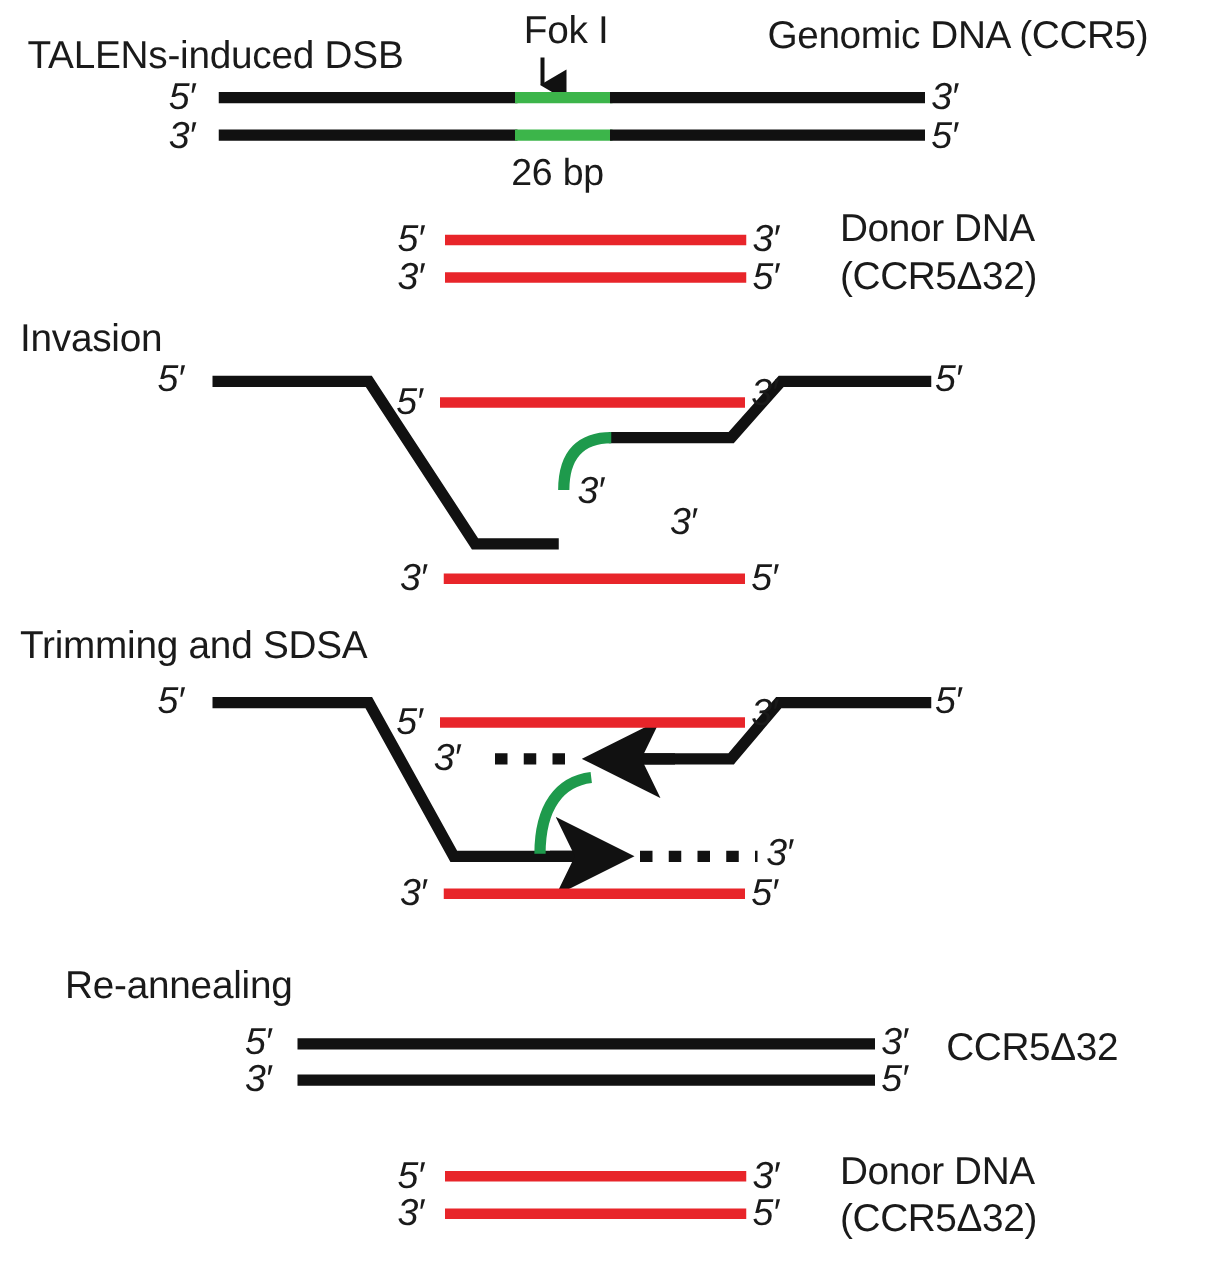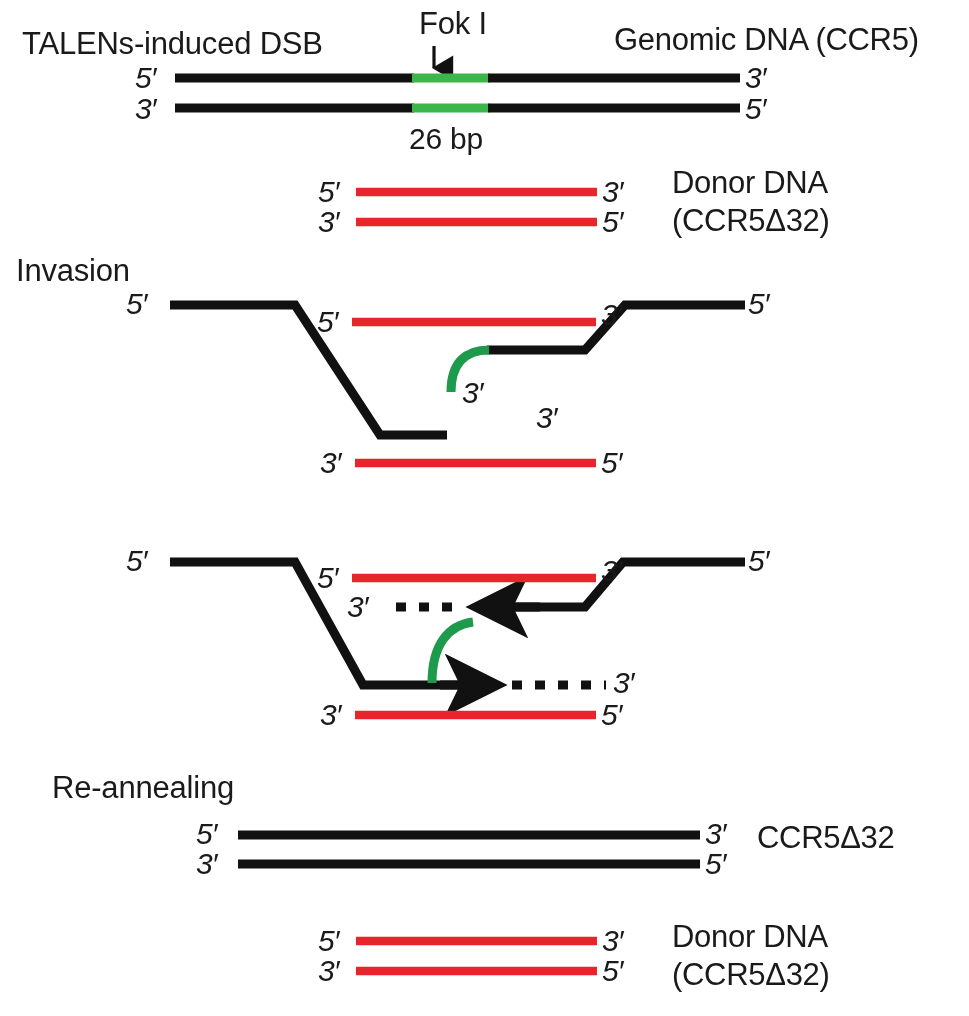--- a/index.html
+++ b/index.html
@@ -93,21 +93,21 @@
     </g>
 
     <g>
       <line x1="356" y1="941" x2="597" y2="941" stroke="#E8252A" stroke-width="8.5"></line>
       <line x1="356" y1="971" x2="597" y2="971" stroke="#E8252A" stroke-width="8.5"></line>
     </g>
   </svg>
 
   <div class="lbl step-title" style="left:10px;top:28px;margin-left:12px;">TALENs-induced DSB</div>
   <div class="lbl panel-title" style="left:419px;top:8px;">Fok I</div>
-  <div class="lbl side-lbl" style="left:614px;top:24px;text-align:center;">Genomic DNA (CCR5)</div>
+  <div class="lbl side-lbl" style="left:614px;top:12px;text-align:center;">Genomic DNA (CCR5)</div>
   <div class="lbl end-lbl" style="left:135px;top:63px;">5′</div>
   <div class="lbl end-lbl" style="left:745px;top:63px;">3′</div>
   <div class="lbl end-lbl" style="left:135px;top:94px;">3′</div>
   <div class="lbl end-lbl" style="left:745px;top:94px;">5′</div>
   <div class="lbl bp-lbl" style="left:409px;top:124px;">26 bp</div>
 
   <div class="lbl end-lbl" style="left:318px;top:177px;">5′</div>
   <div class="lbl end-lbl" style="left:602px;top:177px;">3′</div>
   <div class="lbl end-lbl" style="left:318px;top:207px;">3′</div>
   <div class="lbl end-lbl" style="left:602px;top:207px;">5′</div>
@@ -117,20 +117,21 @@
   <div class="lbl step-title" style="left:16px;top:255px;">Invasion</div>
   <div class="lbl end-lbl" style="left:126px;top:289px;">5′</div>
   <div class="lbl end-lbl" style="left:748px;top:289px;">5′</div>
   <div class="lbl end-lbl" style="left:317px;top:307px;">5′</div>
   <div class="lbl end-lbl" style="left:601px;top:300px;">3′</div>
   <div class="lbl end-lbl" style="left:462px;top:378px;">3′</div>
   <div class="lbl end-lbl" style="left:536px;top:403px;">3′</div>
   <div class="lbl end-lbl" style="left:320px;top:448px;">3′</div>
   <div class="lbl end-lbl" style="left:601px;top:448px;">5′</div>
 
+  <div class="lbl step-title" style="left:16px;top:500px;">Trimming and SDSA</div>
   <div class="lbl end-lbl" style="left:126px;top:546px;">5′</div>
   <div class="lbl end-lbl" style="left:748px;top:546px;">5′</div>
   <div class="lbl end-lbl" style="left:317px;top:563px;">5′</div>
   <div class="lbl end-lbl" style="left:601px;top:556px;">3′</div>
   <div class="lbl end-lbl" style="left:347px;top:592px;">3′</div>
   <div class="lbl end-lbl" style="left:613px;top:668px;">3′</div>
   <div class="lbl end-lbl" style="left:320px;top:700px;">3′</div>
   <div class="lbl end-lbl" style="left:601px;top:700px;">5′</div>
 
   <div class="lbl step-title" style="left:16px;top:772px;margin-left:36px;">Re-annealing</div>

